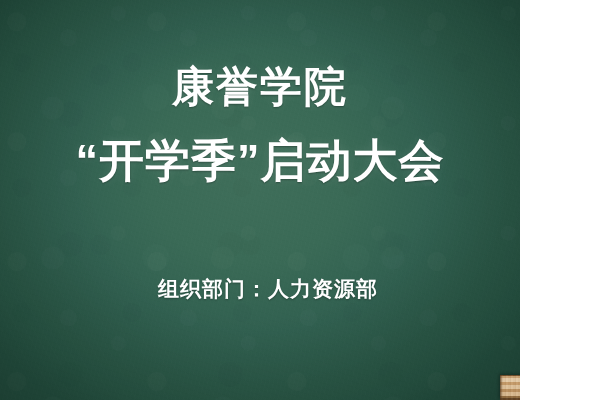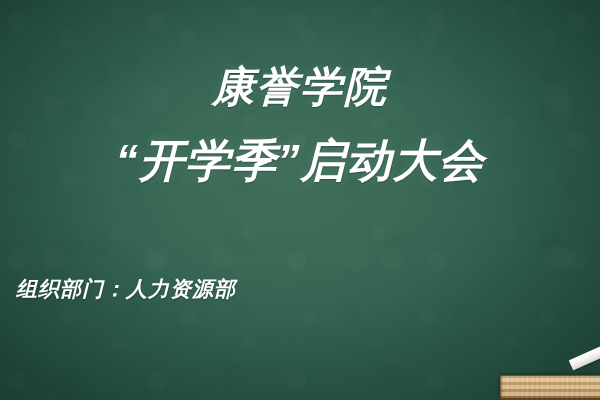--- a/index.html
+++ b/index.html
@@ -8,32 +8,31 @@
   }
   body {
     width: 600px;
     height: 400px;
     overflow: hidden;
     font-family: "Liberation Sans", "DejaVu Sans", sans-serif;
   }
 
   #slide {
     position: relative;
-    width: 600px;
+    width: 520px;
     height: 400px;
     overflow: hidden;
     background-color: #2f6150;
     background-image:
       radial-gradient(ellipse 62% 68% at 48% 44%,
         #3f6e5a 0%,
         #3a6a56 32%,
         #316050 58%,
         #2a5746 80%,
         #245040 100%);
-    font-style: italic;
   }
 
   
   .tex-a {
     position: absolute;
     inset: 0;
     pointer-events: none;
     opacity: .30;
     background-image:
       radial-gradient(circle at 12% 18%, rgba(255,255,255,.065) 0 9px, transparent 10px),
@@ -92,20 +91,21 @@
     font-size: 45px;
     line-height: 54px;
     letter-spacing: 1px;
     margin-top: 22px;
   }
   #subtitle {
     position: absolute;
     left: 16px;
     right: 0;
     top: 275px;
+    text-align: center;
     z-index: 5;
     color: #ffffff;
     font-size: 21px;
     font-weight: bold;
     letter-spacing: 1px;
     white-space: nowrap;
     text-shadow: 0 1px 2px rgba(0,0,0,.30);
   }
 
   

